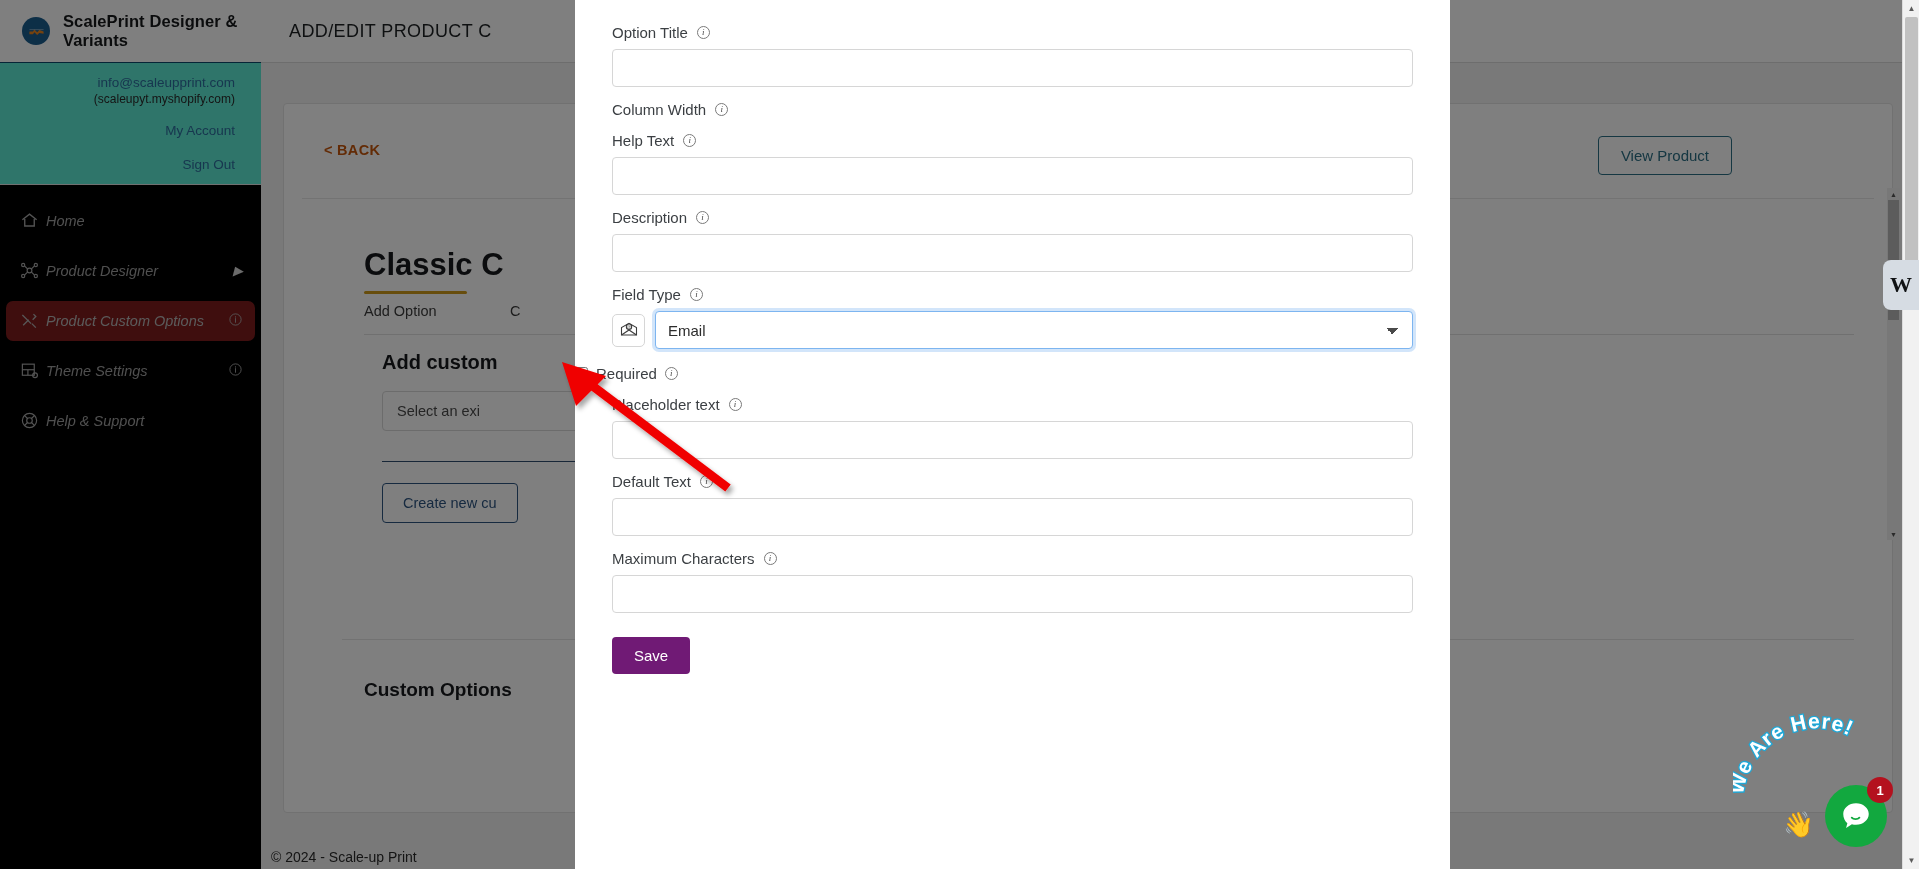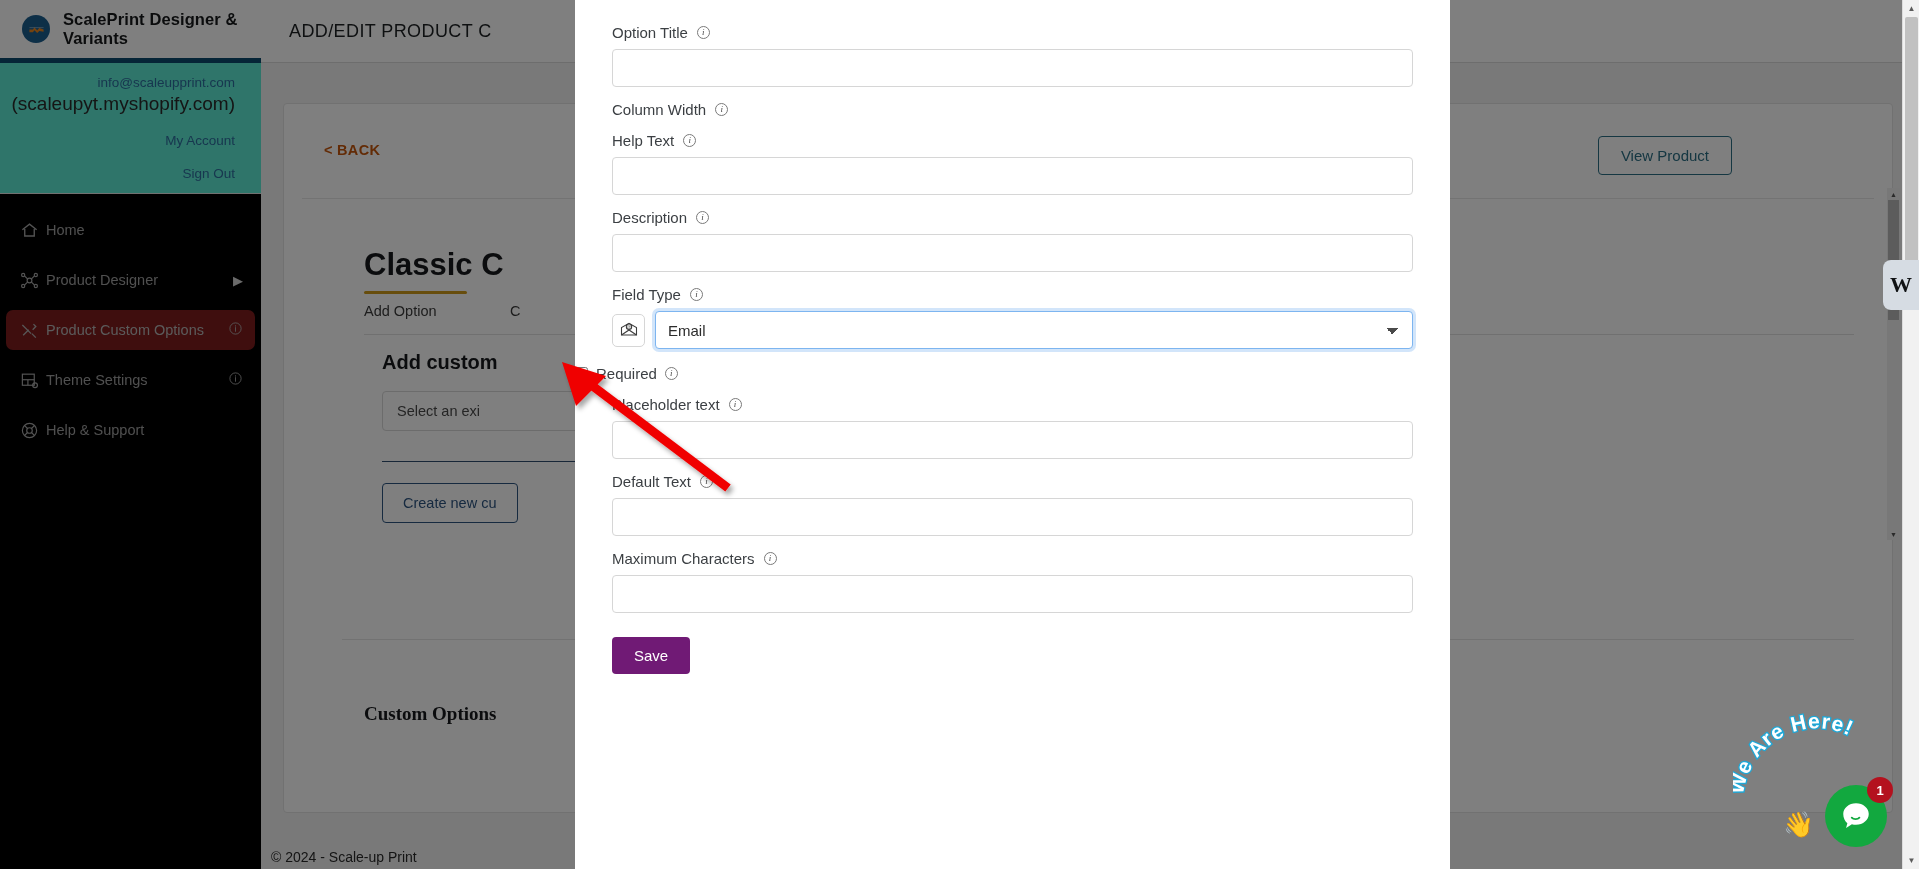--- a/index.html
+++ b/index.html
@@ -14,43 +14,43 @@
   
   .bg-layer { position: absolute; inset: 0; }
 
   
   .sidebar {
     position: absolute; left: 0; top: 0; width: 261px; height: 869px;
     background: #000000; color: #9a9a9a; z-index: 2;
   }
   .brand {
     height: 63px; display: flex; align-items: center; gap: 13px;
-    padding-left: 22px; background: #ffffff; border-bottom: 5px solid #0c4a6e;
+    padding-left: 22px; background: #ffffff; border-bottom: 1px solid #0c4a6e;
   }
   .brand-logo {
     width: 28px; height: 28px; border-radius: 50%;
     background: #1b5e8f; display: flex; align-items: center; justify-content: center;
     flex: 0 0 auto;
   }
   .brand-title { font-size: 16.5px; font-weight: bold; color: #16181a; letter-spacing: .1px; }
 
   .account-box {
     background: #5eead4; padding: 12px 26px 10px 10px; text-align: right;
     border-bottom: 1px solid #e3e3e3;
   }
   .acct-email { font-size: 13.5px; color: #2f6f9f; line-height: 1.25; }
-  .acct-shop { font-size: 19px; color: #2b2b2b; line-height: 1.3; }
+  .acct-shop { font-size: 12px; color: #2b2b2b; line-height: 1.3; }
   .acct-links { margin-top: 14px; }
   .acct-link { display: block; font-size: 13.5px; color: #2f6f9f; line-height: 1.35; margin-top: 15px; }
 
   .nav { padding-top: 16px; }
   .nav-item {
     position: relative; display: flex; align-items: center;
     height: 40px; margin: 0 6px 10px 6px; padding: 0 12px 0 14px;
-    border-radius: 7px; color: #a0a0a0; font-size: 14.5px;
+    border-radius: 7px; color: #a0a0a0; font-size: 14.5px; font-style: italic;
   }
   .nav-item.active { background: #7f1d1d; color: #b6b6b6; }
   .nav-ico { width: 26px; flex: 0 0 26px; display: flex; align-items: center; }
   .nav-label { flex: 1 1 auto; }
   .nav-caret { margin-left: 4px; color: #d6d6d6; font-size: 13px; }
   .nav-info { margin-left: auto; }
 
   
   .topbar {
     position: absolute; left: 261px; top: 0; right: 0; height: 63px;
@@ -106,22 +106,22 @@
   }
   .create-new-btn {
     position: absolute; left: 80px; top: 284px; padding: 11px 20px;
     border: 1px solid #2d5480; border-radius: 4px; color: #2d5480;
     font-size: 14.5px; background: #fff;
   }
   .sub-divider {
     position: absolute; left: 40px; top: 440px; right: 20px; height: 1px; background: #e4e4e4;
   }
   .custom-opts-h {
-    position: absolute; left: 62px; top: 504px;
-    font-size: 19px; font-weight: bold; color: #17191c; font-family: Liberation Serif, serif;
+    position: absolute; left: 62px; top: 480px;
+    font-size: 19px; font-weight: bold; color: #17191c;
   }
   .footer-text {
     position: absolute; left: 10px; bottom: 4px;
     font-size: 14px; color: #2b2b2b;
   }
 
   
   .page-scrollbar {
     position: absolute; right: 0; top: 0; width: 17px; height: 869px;
     background: #f1f1f1; border-left: 1px solid #dcdcdc; z-index: 3;

